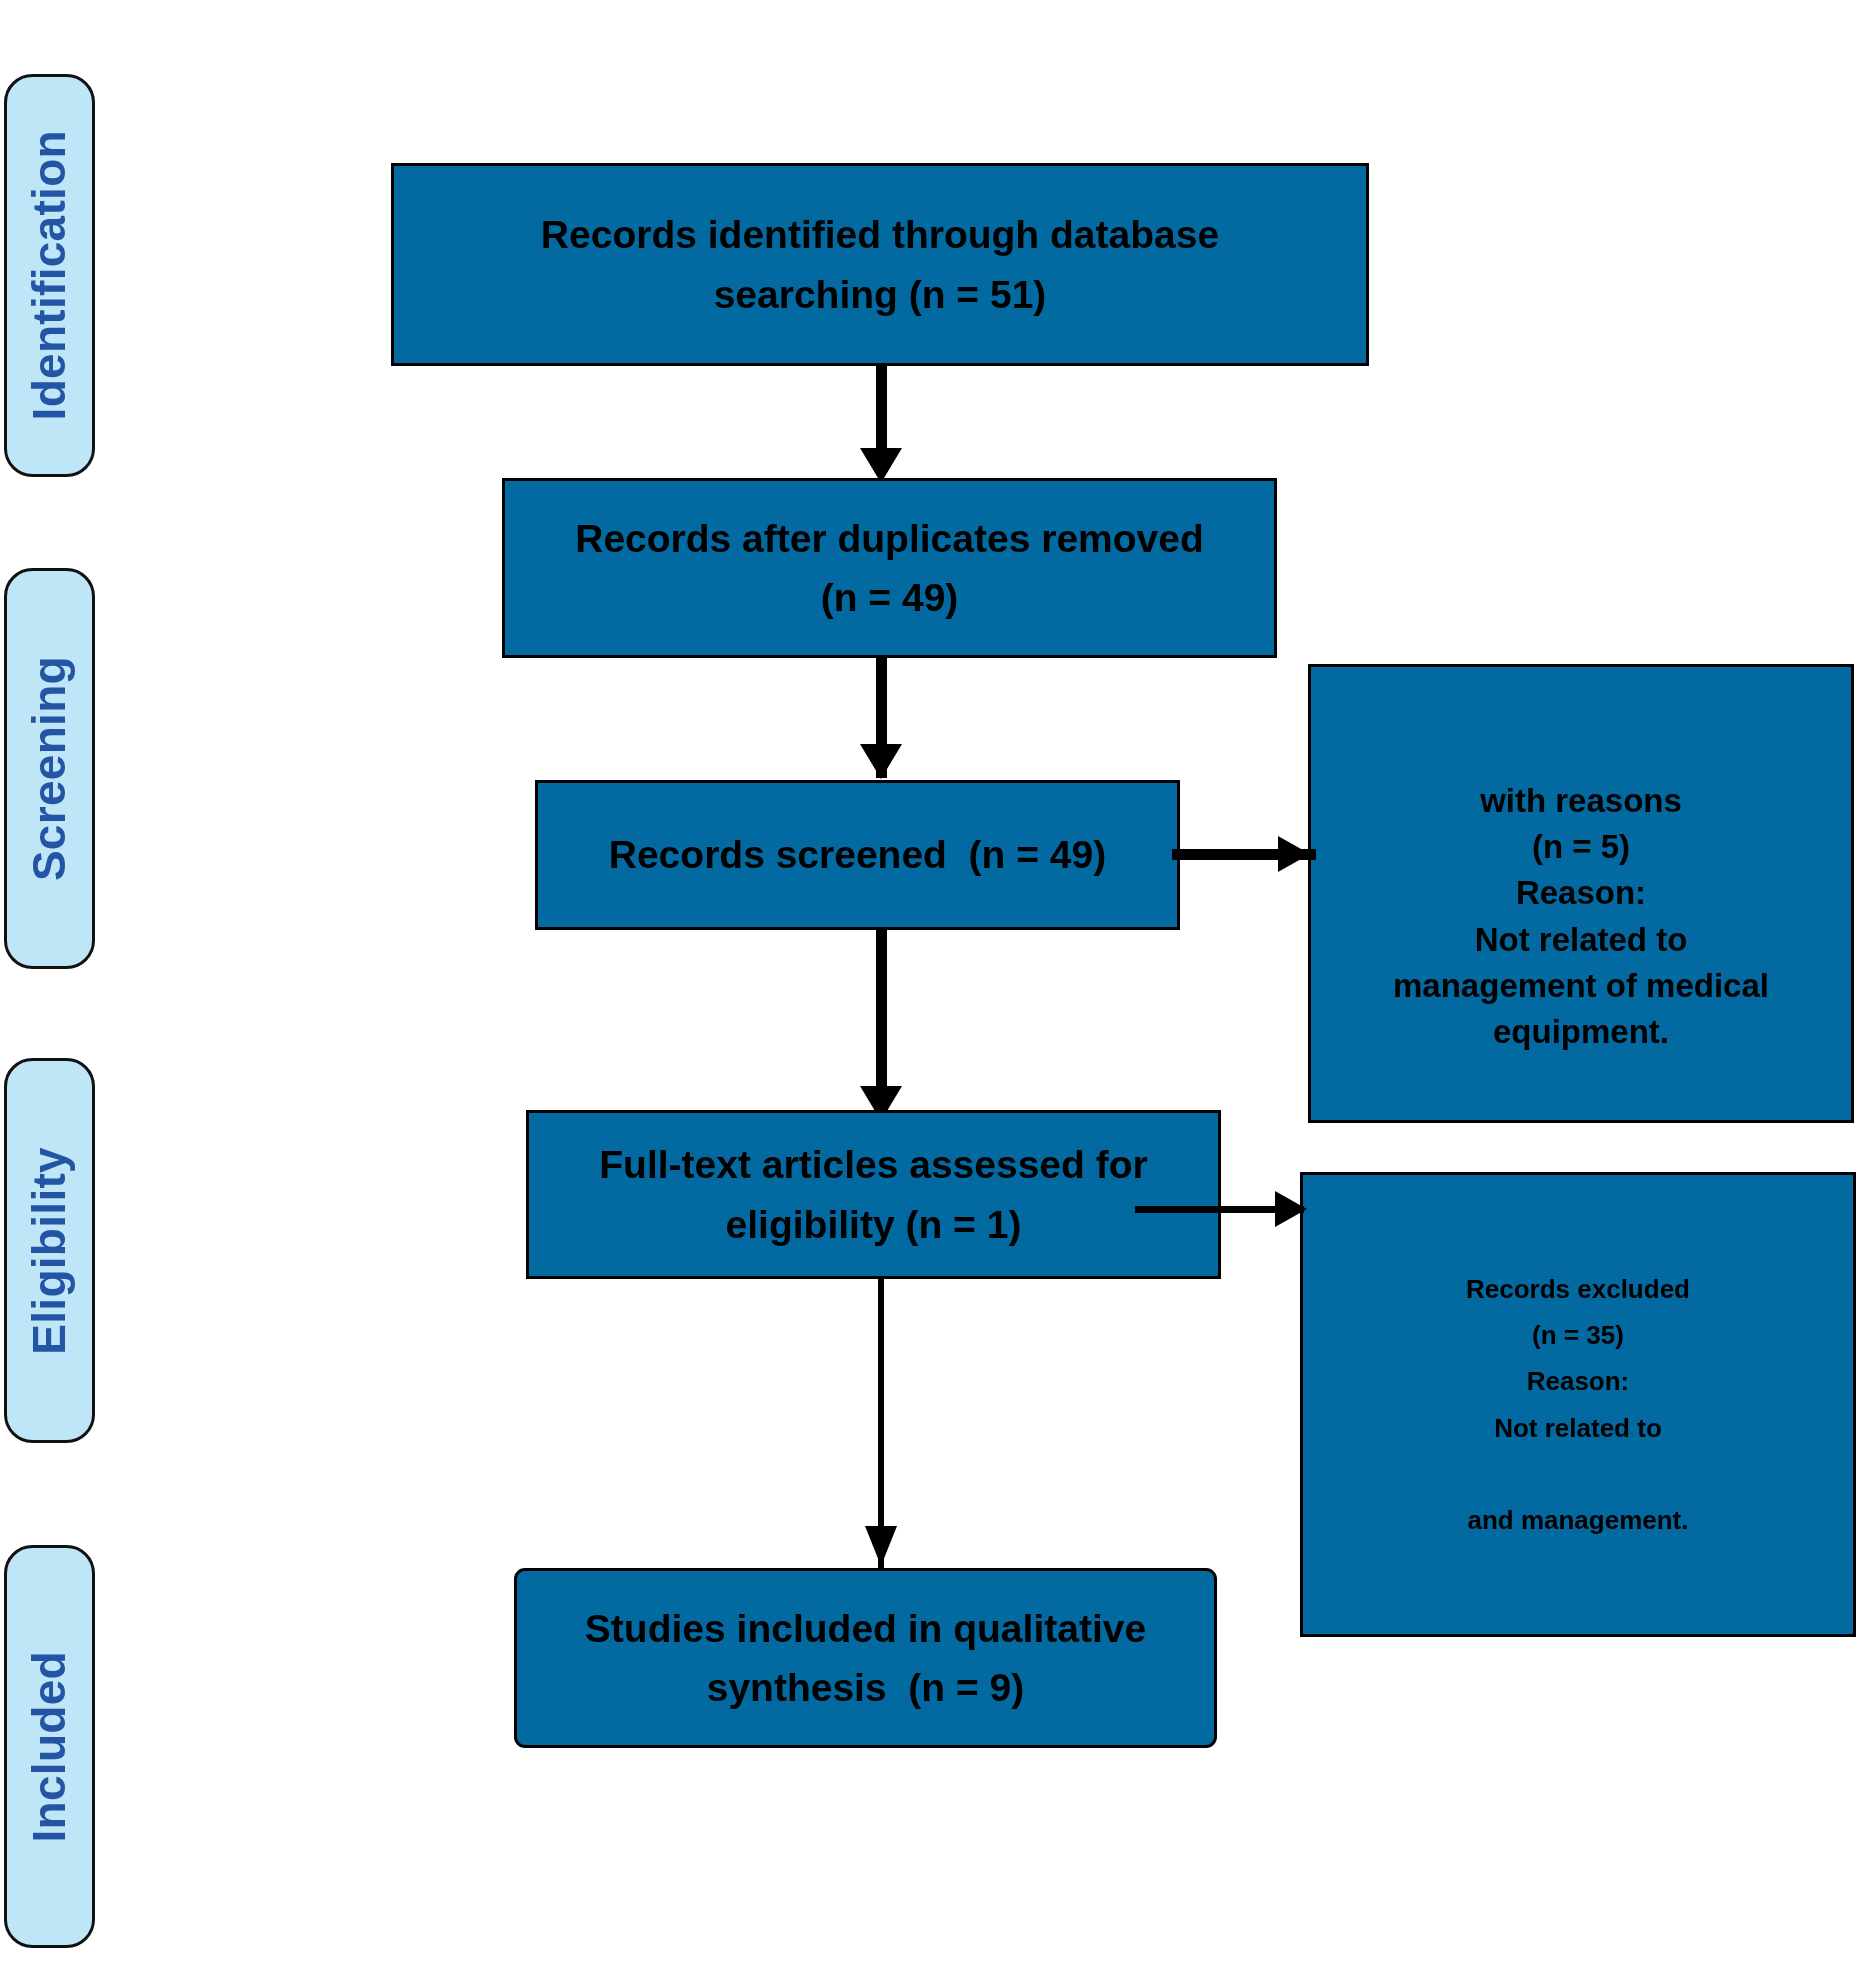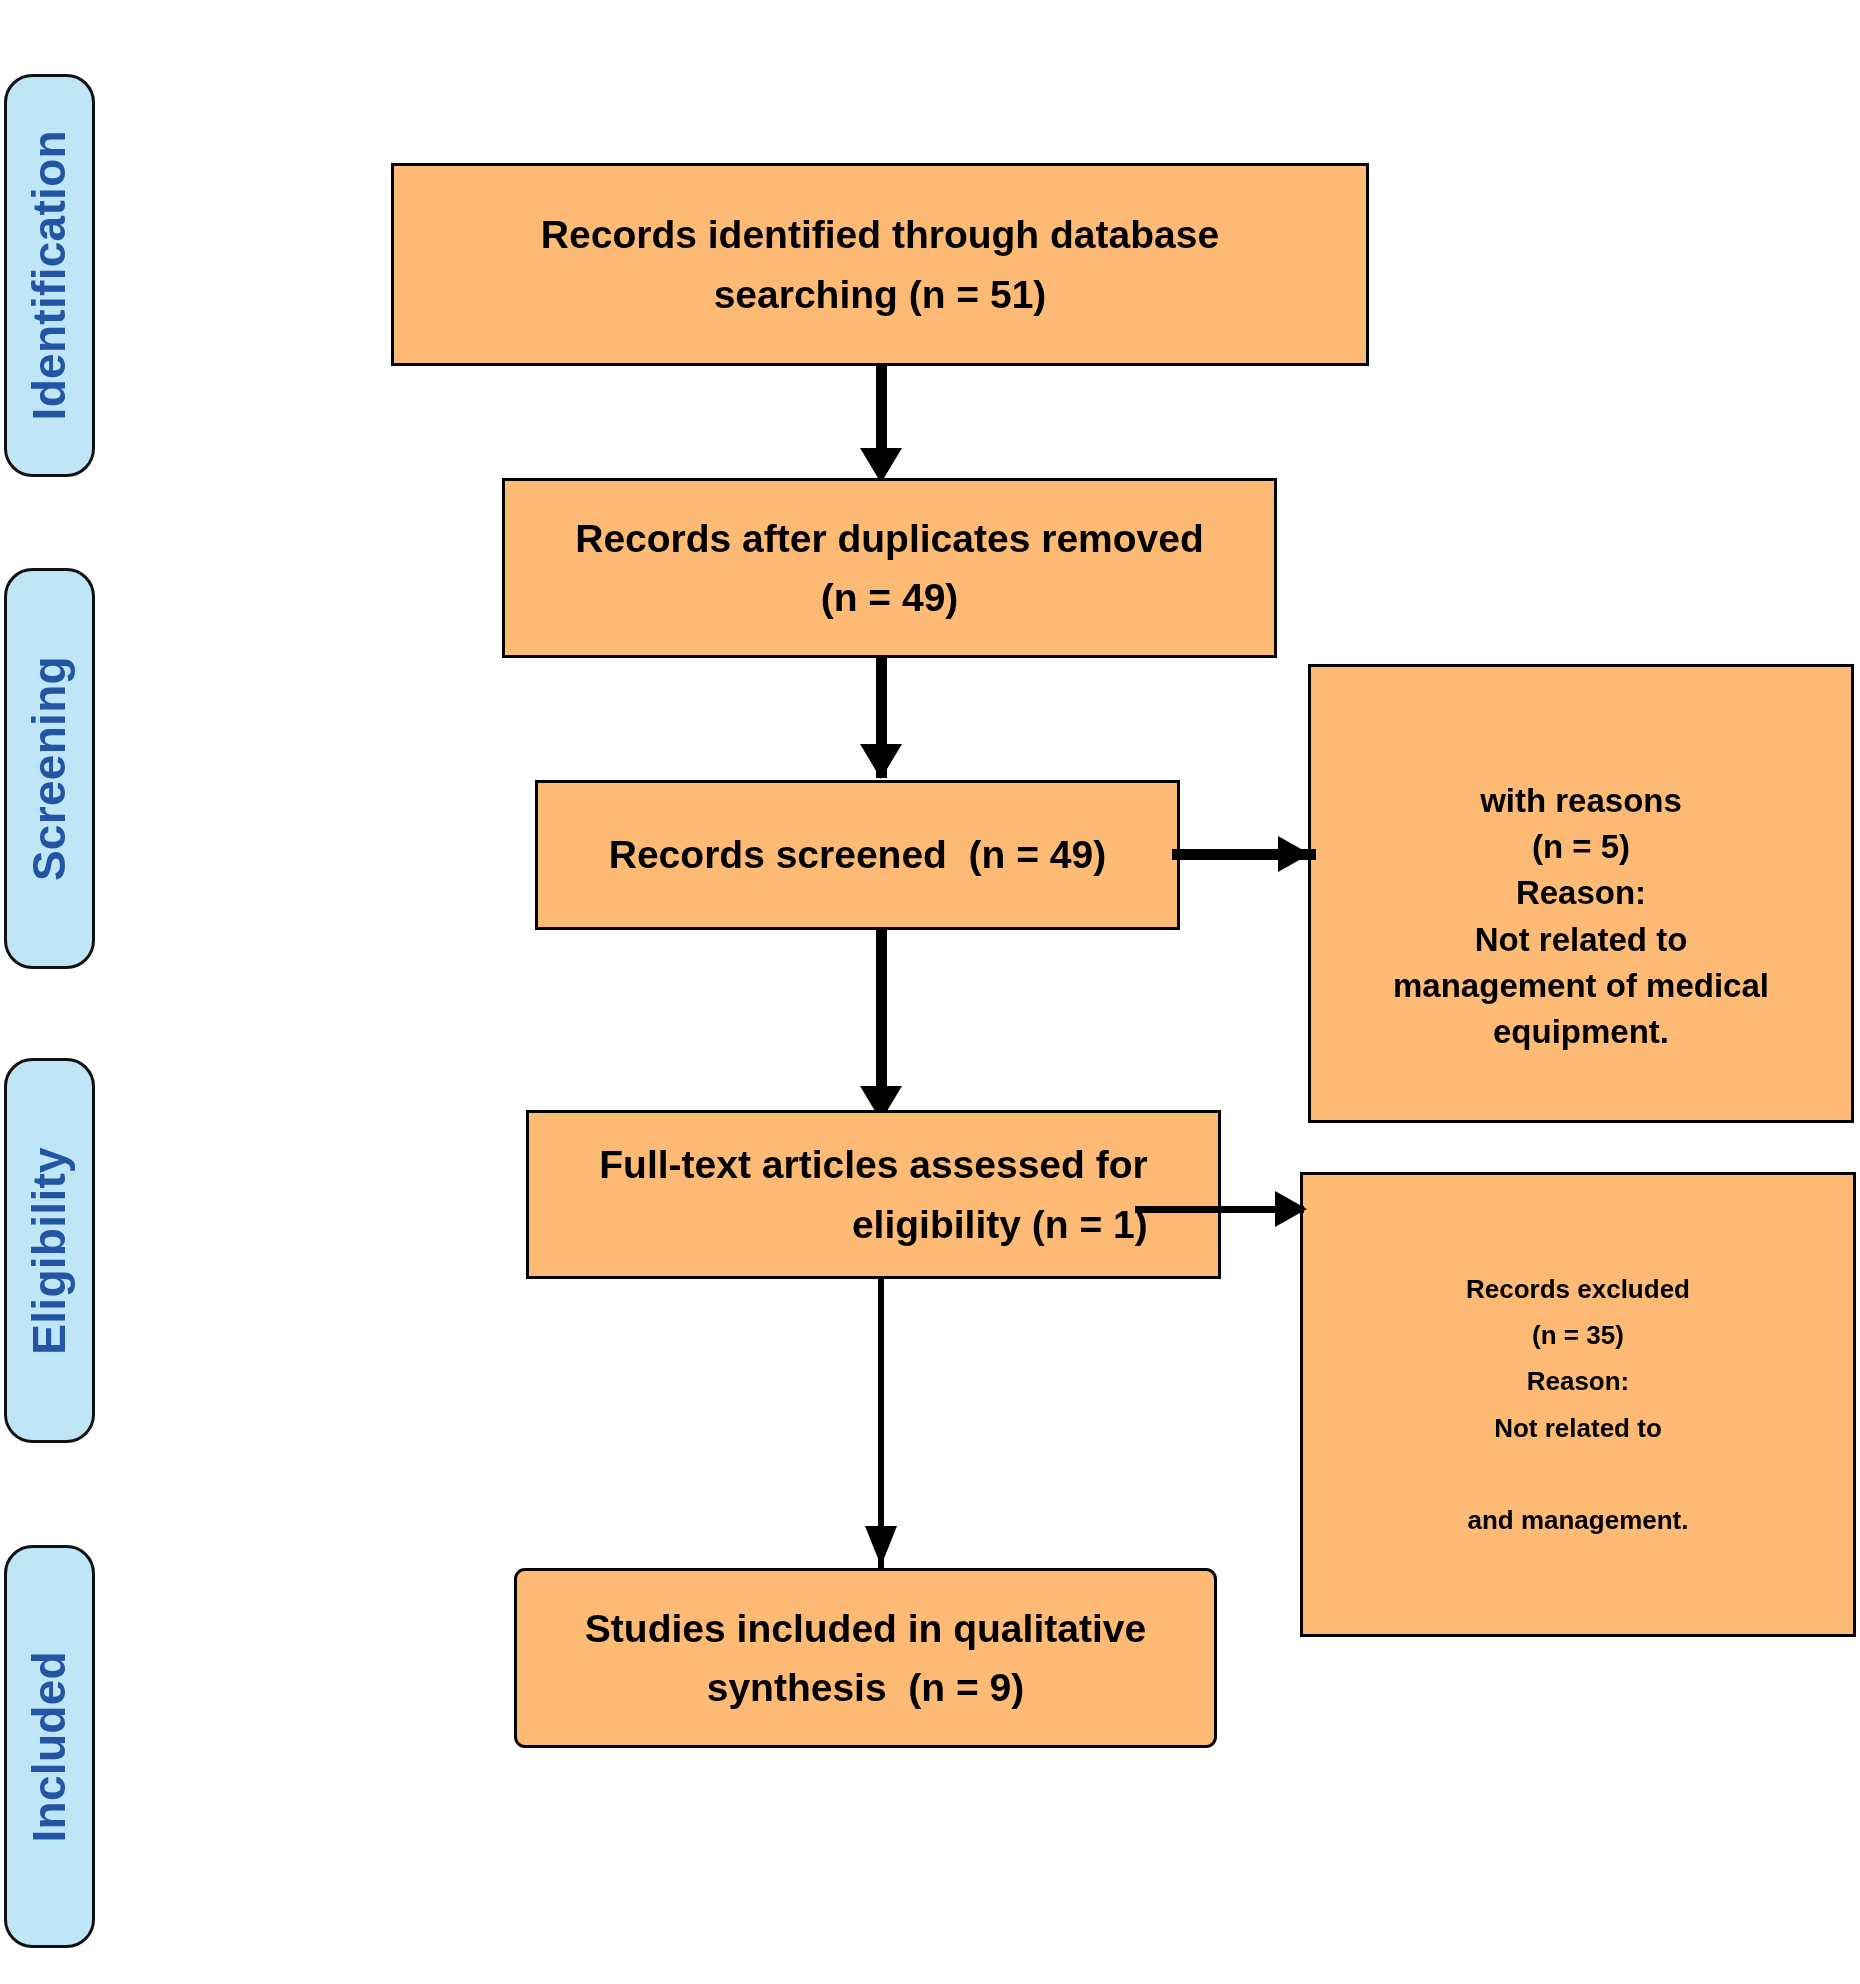--- a/index.html
+++ b/index.html
@@ -36,21 +36,21 @@
     color: #2355a4;
     font-weight: bold;
     font-size: 46px;
     letter-spacing: 0.3px;
     white-space: nowrap;
   }
 
   
   .flow-box {
     position: absolute;
-    background: #fdba74;
+    background: #0369a1;
     border: 3.1px solid #000000;
     box-sizing: border-box;
     display: flex;
     align-items: center;
     justify-content: center;
     text-align: center;
     color: #000000;
     font-weight: bold;
     z-index: 3;
   }
@@ -162,21 +162,21 @@
       <br>
       <span>with reasons</span><br>
       <span>(n = 5)</span><br>
       <span>Reason:</span><br>
       <span>Not related to</span><br>
       <span>management of medical</span><br>
       <span>equipment.</span>
     </span>
   </div>
 
-  <div class="flow-box box-main" style="left:526px; top:1110px; width:695px; height:169px;text-align:right;">
+  <div class="flow-box box-main" style="left:526px; top:1110px; width:695px; height:169px;">
     <span class="box-text">
       <span>Full-text articles assessed for</span><br>
       <span>eligibility (n = 1)</span>
     </span>
   </div>
 
   <div class="flow-box box-side-wide" style="left:1300px; top:1172px; width:556px; height:465px;">
     <span class="box-text">
       <span>Records excluded</span><br>
       <span>(n = 35)</span><br>

